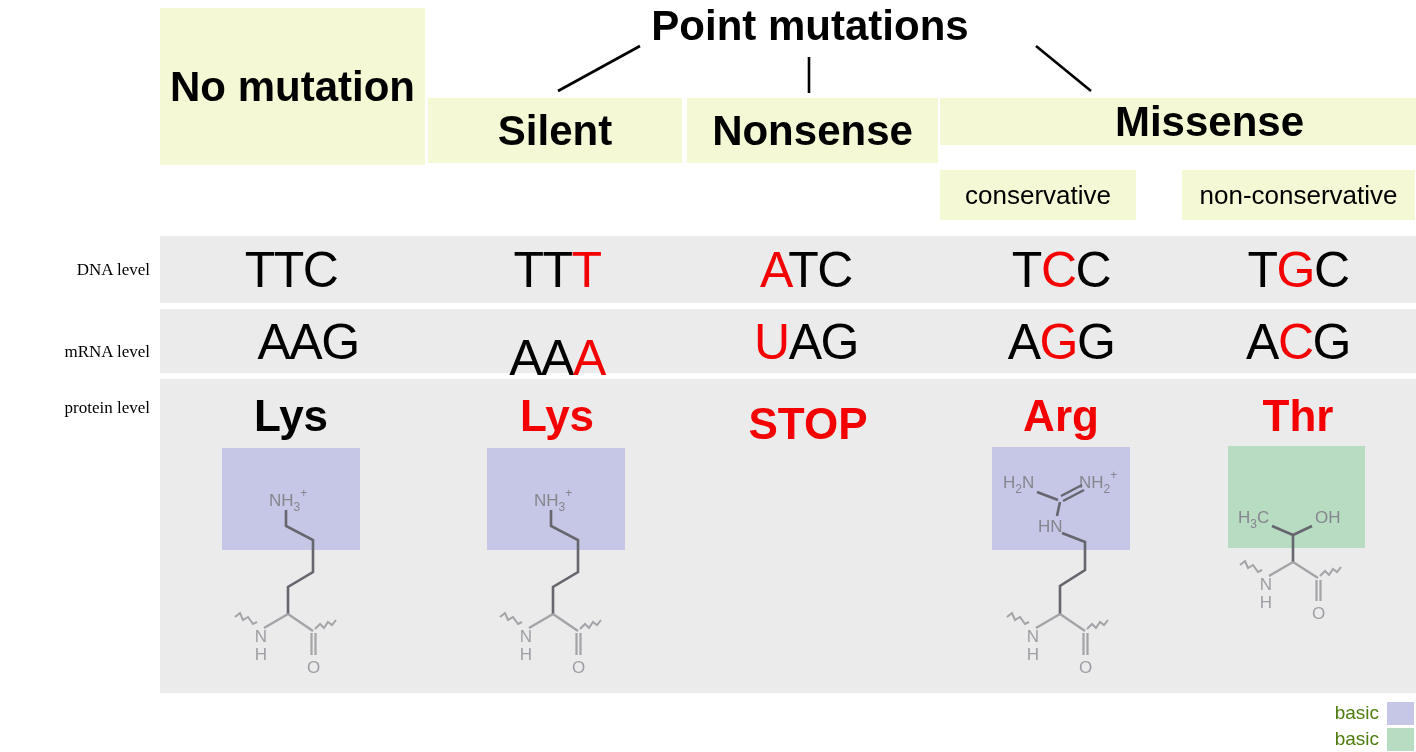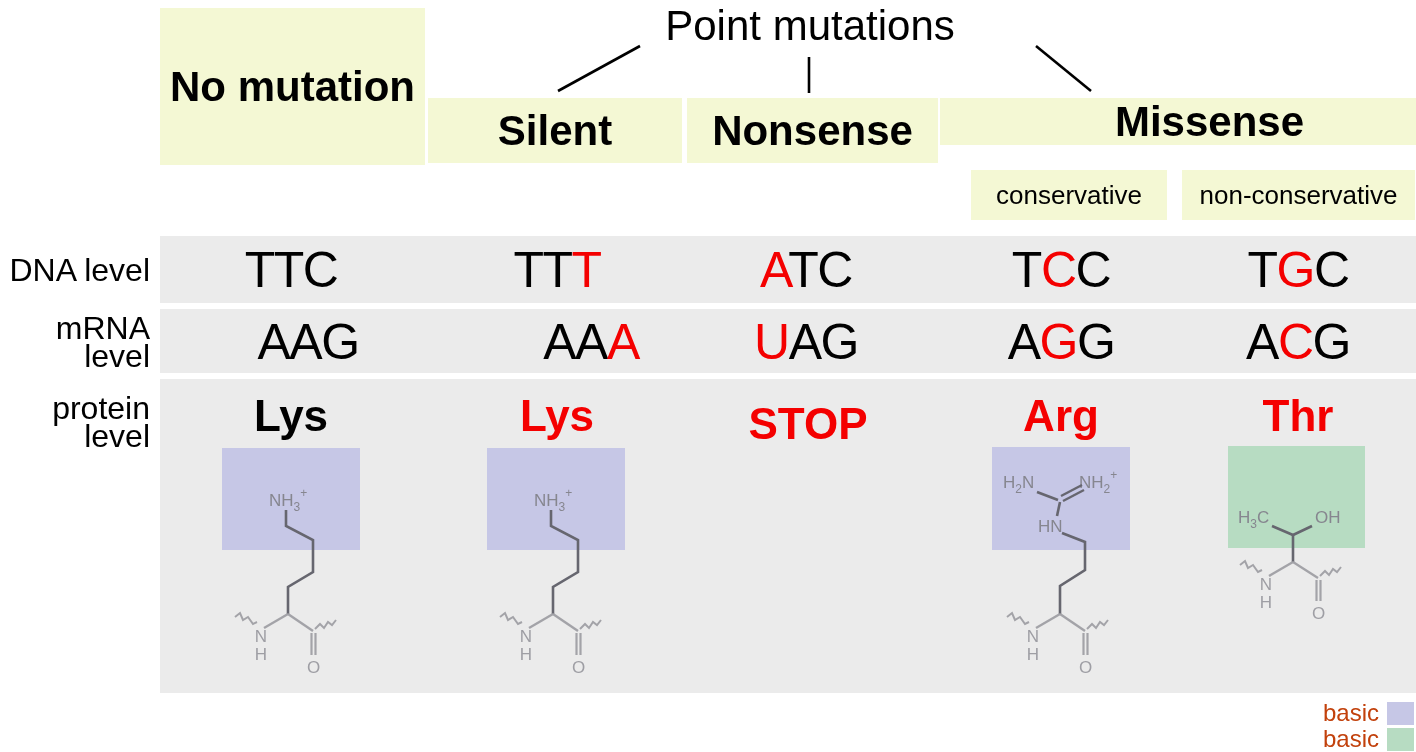--- a/index.html
+++ b/index.html
@@ -2,34 +2,34 @@
 <html><head>
 <meta charset="utf-8">
 <style>
   html,body{margin:0;padding:0;background:#fff;}
   .canvas{
     position:relative;width:1416px;height:752px;background:#fff;overflow:hidden;
     font-family:"Liberation Sans","DejaVu Sans",sans-serif;color:#000;
   }
   .title{
     position:absolute;left:560px;top:2px;width:500px;text-align:center;
-    font-size:42px;font-weight:normal;
+    font-size:42px;font-weight:bold;
   }
   .connectors{position:absolute;left:0;top:0;}
   .hbox{
     position:absolute;background:#f4f8d4;display:flex;align-items:center;justify-content:center;
     font-weight:bold;font-size:42px;
   }
   .subbox{
     position:absolute;background:#f4f8d4;display:flex;align-items:center;justify-content:center;
     font-size:26px;font-weight:normal;
   }
   .band{position:absolute;left:160px;width:1256px;background:#ebebeb;}
   .row-label{
-    position:absolute;left:0;width:150px;text-align:right;font-size:32px;line-height:28px;
+    position:absolute;left:0;width:150px;text-align:right;font-size:17px;line-height:28px;font-family:Liberation Serif, serif;
   }
   .codon{
     position:absolute;transform:translateX(-50%);font-size:50px;letter-spacing:-1.5px;
     white-space:nowrap;line-height:1;
   }
   .codon .mut{color:#f40000;}
   .protein{
     position:absolute;transform:translateX(-50%);font-size:44px;font-weight:bold;
     white-space:nowrap;line-height:1;
   }
@@ -37,21 +37,21 @@
   .protein.black{color:#000;}
   .structure{position:absolute;}
   .chemtxt{font-family:"Liberation Sans",sans-serif;font-size:17px;fill:#86868f;}
   .chemsub{font-size:12px;}
   .chemlight{fill:#9e9ea4;}
   .legend{
     position:absolute;right:2px;bottom:1px;display:flex;flex-direction:column;gap:2px;
     align-items:flex-end;
   }
   .legend-row{display:flex;align-items:center;height:24px;}
-  .legend-label{font-size:24px;color:#c2410c;margin-right:8px;line-height:24px;}
+  .legend-label{font-size:19px;color:#4d7c0f;margin-right:8px;line-height:24px;}
   .legend-swatch{width:27px;height:23px;}
 </style>
 </head>
 <body>
 
 <div class="canvas">
 
   <div class="title">Point mutations</div>
 
   <svg class="connectors" width="1416" height="100">
@@ -65,43 +65,43 @@
   </div>
   <div class="hbox" style="left:428px;top:98px;width:254px;height:65px;">
     <span>Silent</span>
   </div>
   <div class="hbox" style="left:687px;top:98px;width:251px;height:65px;text-align:right;">
     <span>Nonsense</span>
   </div>
   <div class="hbox" style="left:940px;top:98px;width:475px;height:47px;padding-left:32px;">
     <span>Missense</span>
   </div>
-  <div class="subbox" style="left:940px;top:170px;width:196px;height:50px;margin-left:31px;">
+  <div class="subbox" style="left:940px;top:170px;width:196px;height:50px;">
     <span>conservative</span>
   </div>
   <div class="subbox" style="left:1182px;top:170px;width:233px;height:50px;">
     <span>non-conservative</span>
   </div>
 
   <div class="band" style="top:236px;height:67px;"></div>
   <div class="band" style="top:309px;height:64px;"></div>
   <div class="band" style="top:379px;height:314px;"></div>
 
   <div class="row-label" style="top:256px;">DNA level</div>
-  <div class="row-label" style="top:314px;">mRNA level</div>
+  <div class="row-label" style="top:338px;">mRNA level</div>
   <div class="row-label" style="top:394px;">protein level</div>
 
   <div class="codon" style="left:291px;top:245px;"><span>T</span><span>T</span><span>C</span></div>
   <div class="codon" style="left:557px;top:245px;"><span>T</span><span>T</span><span class="mut">T</span></div>
   <div class="codon" style="left:806px;top:245px;"><span class="mut">A</span><span>T</span><span>C</span></div>
   <div class="codon" style="left:1061px;top:245px;"><span>T</span><span class="mut">C</span><span>C</span></div>
   <div class="codon" style="left:1298px;top:245px;"><span>T</span><span class="mut">G</span><span>C</span></div>
 
   <div class="codon" style="left:308px;top:317px;"><span>A</span><span>A</span><span>G</span></div>
-  <div class="codon" style="left:557px;top:317px;margin-left:34px;"><span>A</span><span>A</span><span class="mut">A</span></div>
+  <div class="codon" style="left:557px;top:333px;"><span>A</span><span>A</span><span class="mut">A</span></div>
   <div class="codon" style="left:806px;top:317px;"><span class="mut">U</span><span>A</span><span>G</span></div>
   <div class="codon" style="left:1061px;top:317px;"><span>A</span><span class="mut">G</span><span>G</span></div>
   <div class="codon" style="left:1298px;top:317px;"><span>A</span><span class="mut">C</span><span>G</span></div>
 
   <div class="protein black" style="left:291px;top:394px;">Lys</div>
   <div class="protein red" style="left:557px;top:394px;">Lys</div>
   <div class="protein red" style="left:808px;top:394px;margin-top:8px;">STOP</div>
   <div class="protein red" style="left:1061px;top:394px;">Arg</div>
   <div class="protein red" style="left:1298px;top:394px;">Thr</div>
 

